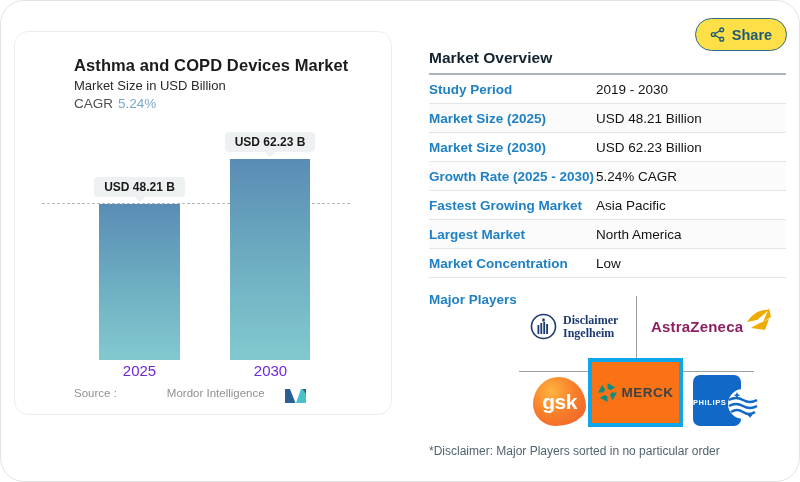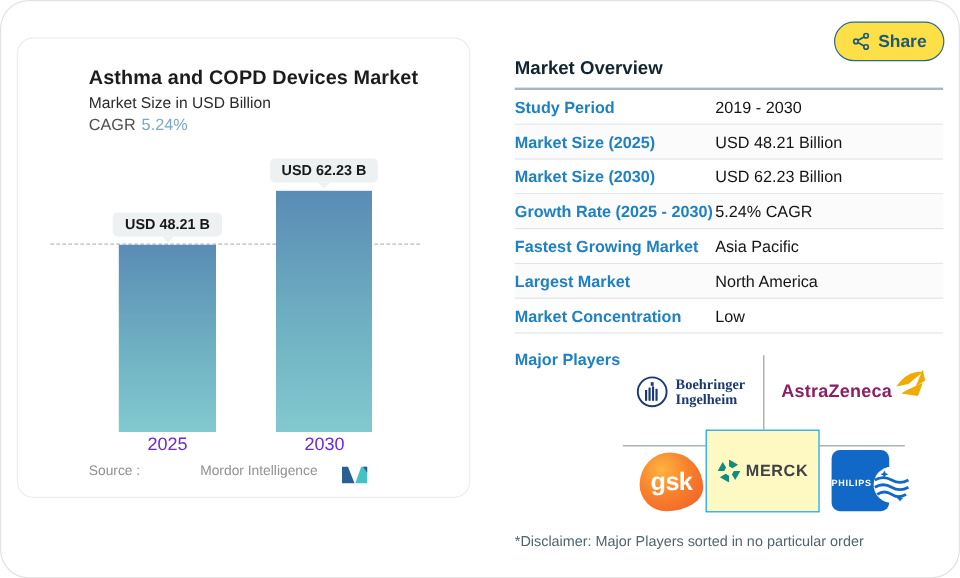--- a/index.html
+++ b/index.html
@@ -44,21 +44,21 @@
   .overview-table { position:absolute; left:428px; top:74px; width:357px; }
   .ov-row { display:flex; align-items:center; height:29px; border-bottom:1px solid #e1e5e7; }
   .ov-row:nth-child(even) { background:#fbfbfb; }
   .ov-label { width:167px; font-size:13.5px; font-weight:600; color:#1f81c3; }
   .ov-value { flex:1; font-size:13.5px; color:#141414; }
   .players-heading { position:absolute; left:428px; top:291px; font-size:13.5px; font-weight:600; color:#1f81c3; }
   
   .vline { position:absolute; left:635px; top:295px; width:1px; height:62px; background:#9aa0a4; }
   .hline-left { position:absolute; left:518px; top:370px; width:70px; height:1px; background:#9aa0a4; }
   .hline-right { position:absolute; left:681px; top:370px; width:72px; height:1px; background:#9aa0a4; }
-  .merck-box { position:absolute; left:587px; top:357px; width:95px; height:69px; background:#fef9c3; border:1px solid #0ea5e9; display:flex; align-items:center; justify-content:center; gap:5px; }
+  .merck-box { position:absolute; left:587px; top:357px; width:95px; height:69px; background:#f97316; border:4px solid #0ea5e9; display:flex; align-items:center; justify-content:center; gap:5px; }
   
   .boehringer { position:absolute; left:529px; top:312px; display:flex; align-items:center; gap:6px; }
   .boehringer .bi-text { font-family:"Liberation Serif", serif; font-size:12px; font-weight:bold; color:#1b3a73; line-height:13px; }
   .astrazeneca { position:absolute; left:650px; top:315px; display:flex; align-items:center; }
   .astrazeneca .az-text { font-size:15px; font-weight:bold; color:#8d2063; letter-spacing:.2px; }
   .gsk-blob {
     position:absolute; left:532px; top:376px; width:53px; height:49px;
     background:radial-gradient(circle at 35% 30%, #ffb340 0%, #f8812c 45%, #ef5a28 100%);
     border-radius:48% 52% 58% 42% / 55% 60% 40% 45%;
     display:flex; align-items:center; justify-content:center;
@@ -171,21 +171,21 @@
       <svg width="27" height="27" viewBox="0 0 27 27">
         <circle cx="13.5" cy="13.5" r="12" fill="none" stroke="#1b3a73" stroke-width="1.6"></circle>
         <rect x="12.3" y="5.5" width="2.4" height="3" fill="#1b3a73"></rect>
         <rect x="7.5" y="12" width="1.8" height="9" fill="#1b3a73"></rect>
         <rect x="10.4" y="10" width="1.8" height="11" fill="#1b3a73"></rect>
         <rect x="13.3" y="9" width="1.8" height="12" fill="#1b3a73"></rect>
         <rect x="16.2" y="11" width="1.8" height="10" fill="#1b3a73"></rect>
       </svg>
     </span>
     <span class="bi-text">
-      <span>Boehringer</span><br>
+      <span>Disclaimer</span><br>
       <span>Ingelheim</span>
     </span>
   </div>
 
   <div class="astrazeneca">
     <span class="az-text">AstraZeneca</span>
     <span style="display:flex; margin-left:2px; margin-top:-10px;">
       <svg width="26" height="30" viewBox="0 0 26 30">
         <path d="M2,16 C8,7 16,3 24,4 L12,14 Z" fill="#f0ab00"></path>
         <path d="M24,2 L18,16 L26,11 Z" fill="#f0ab00"></path>

